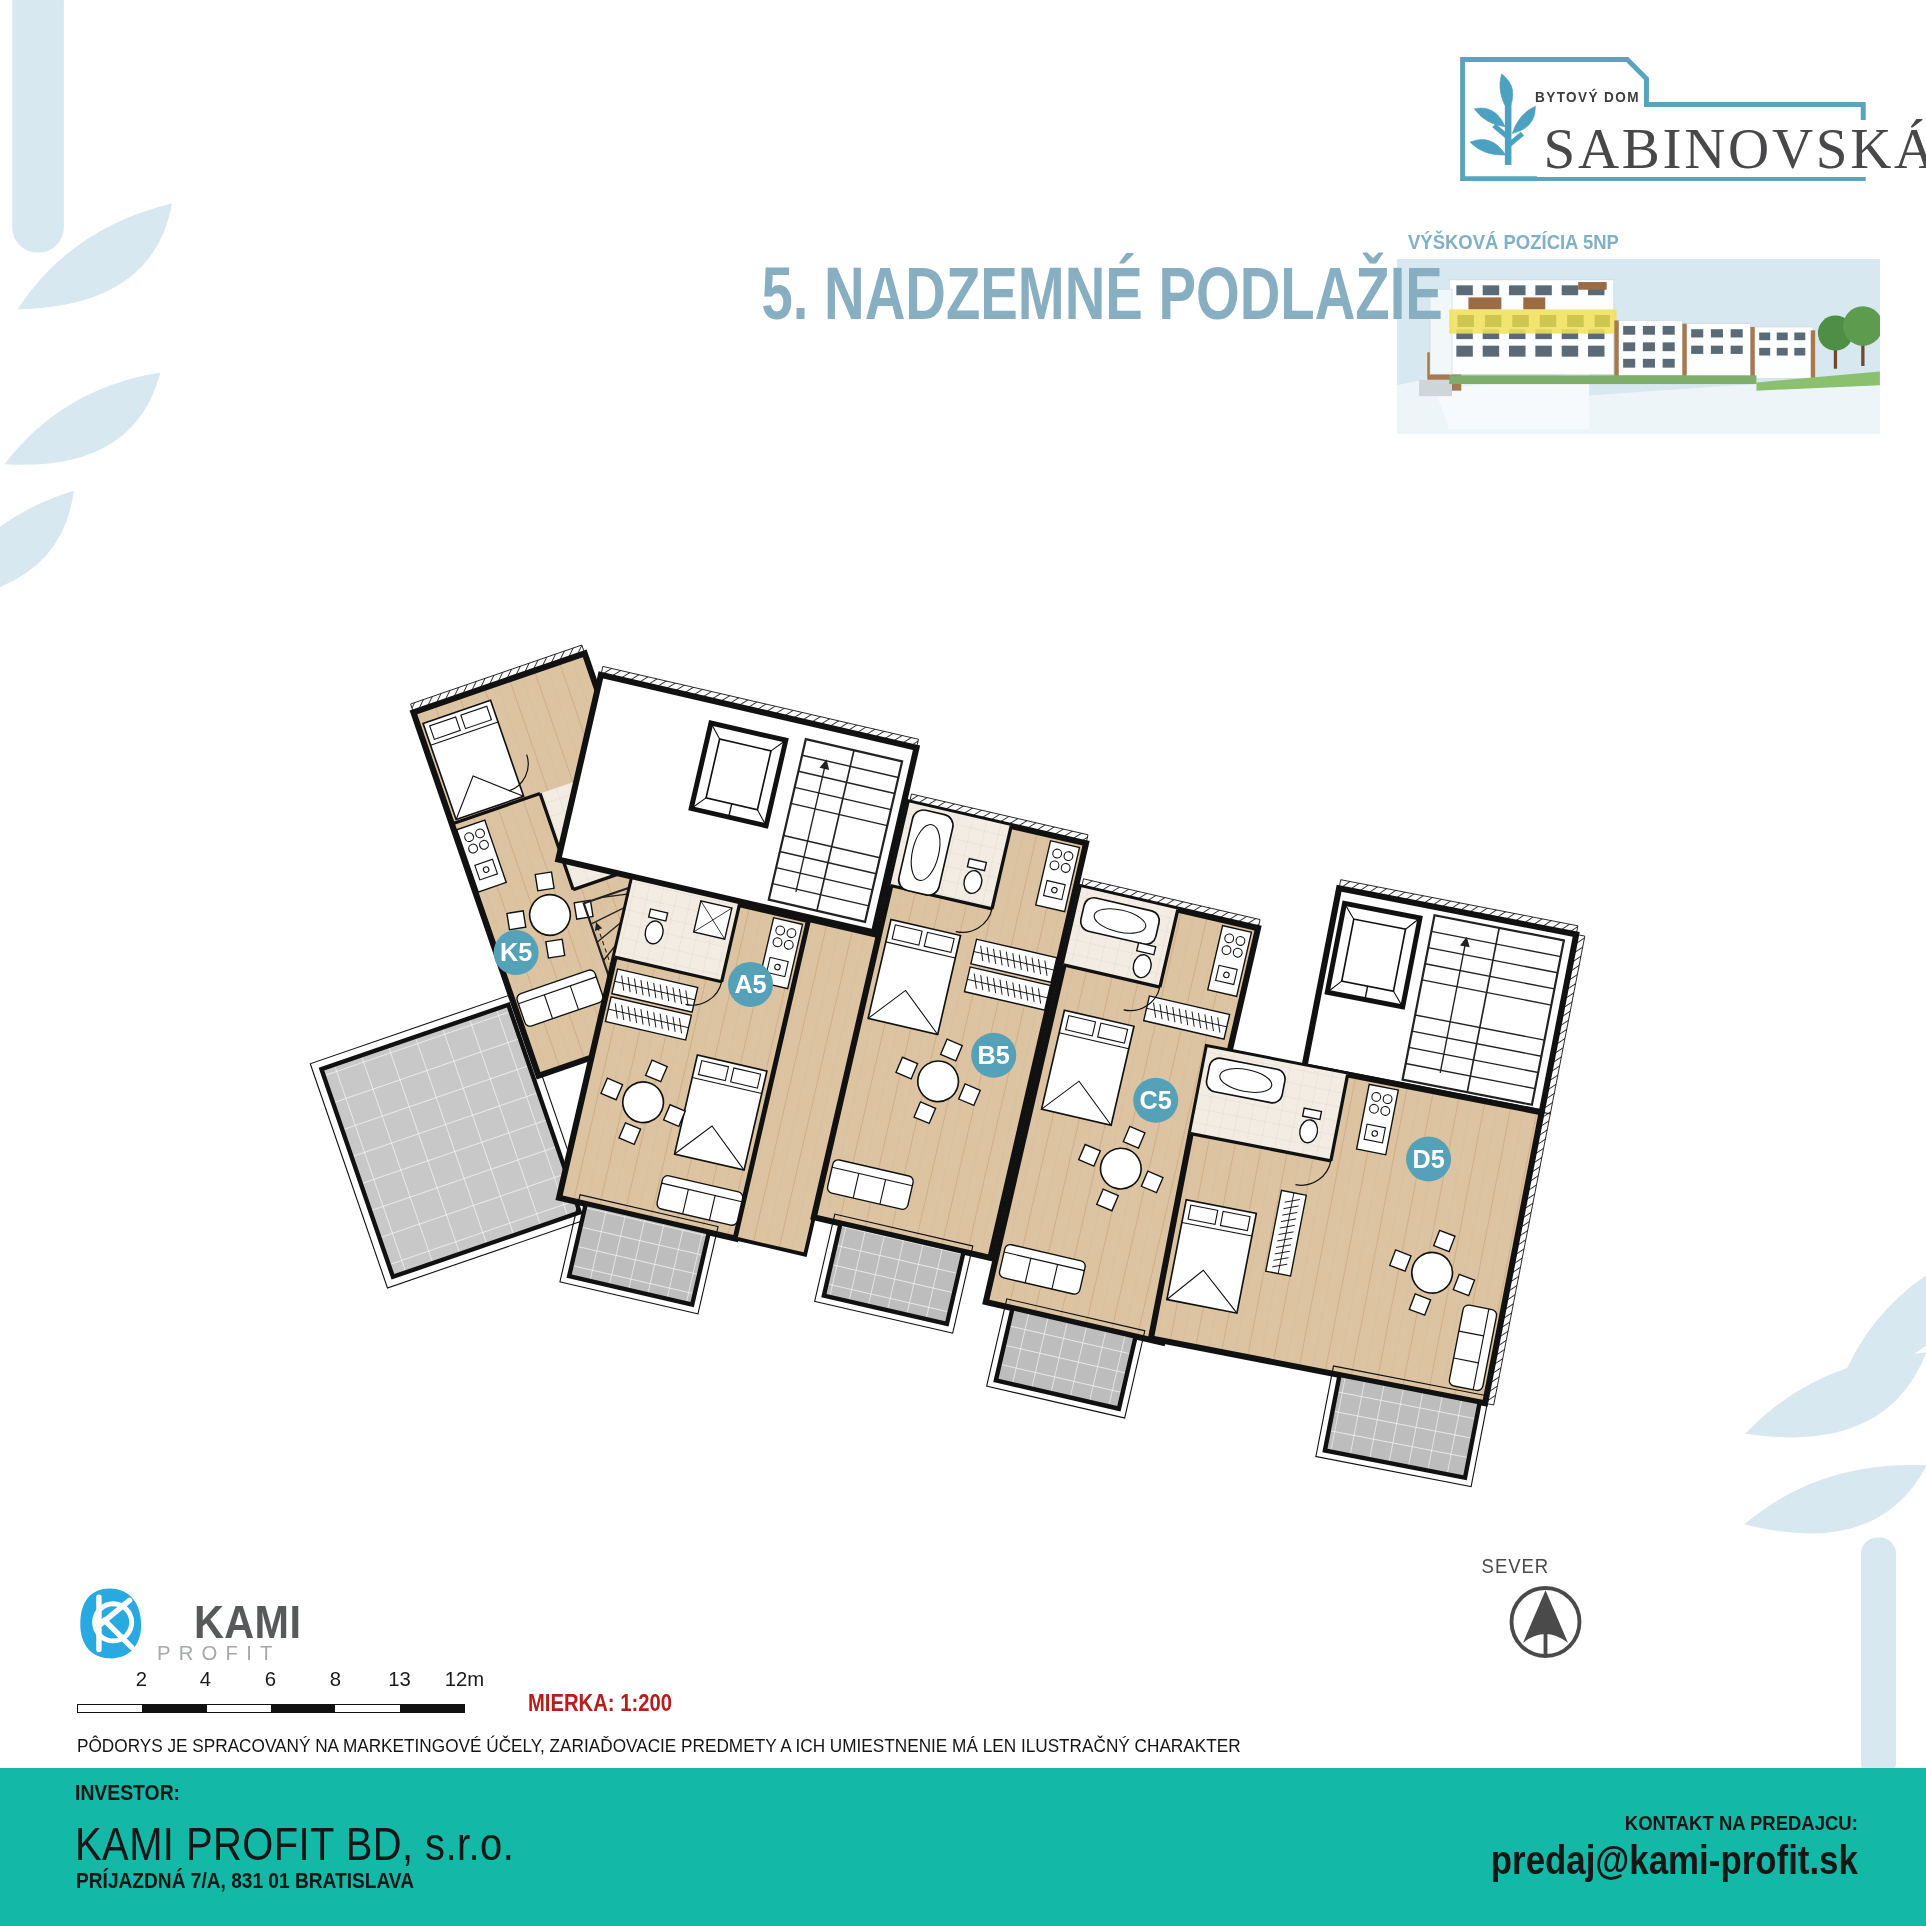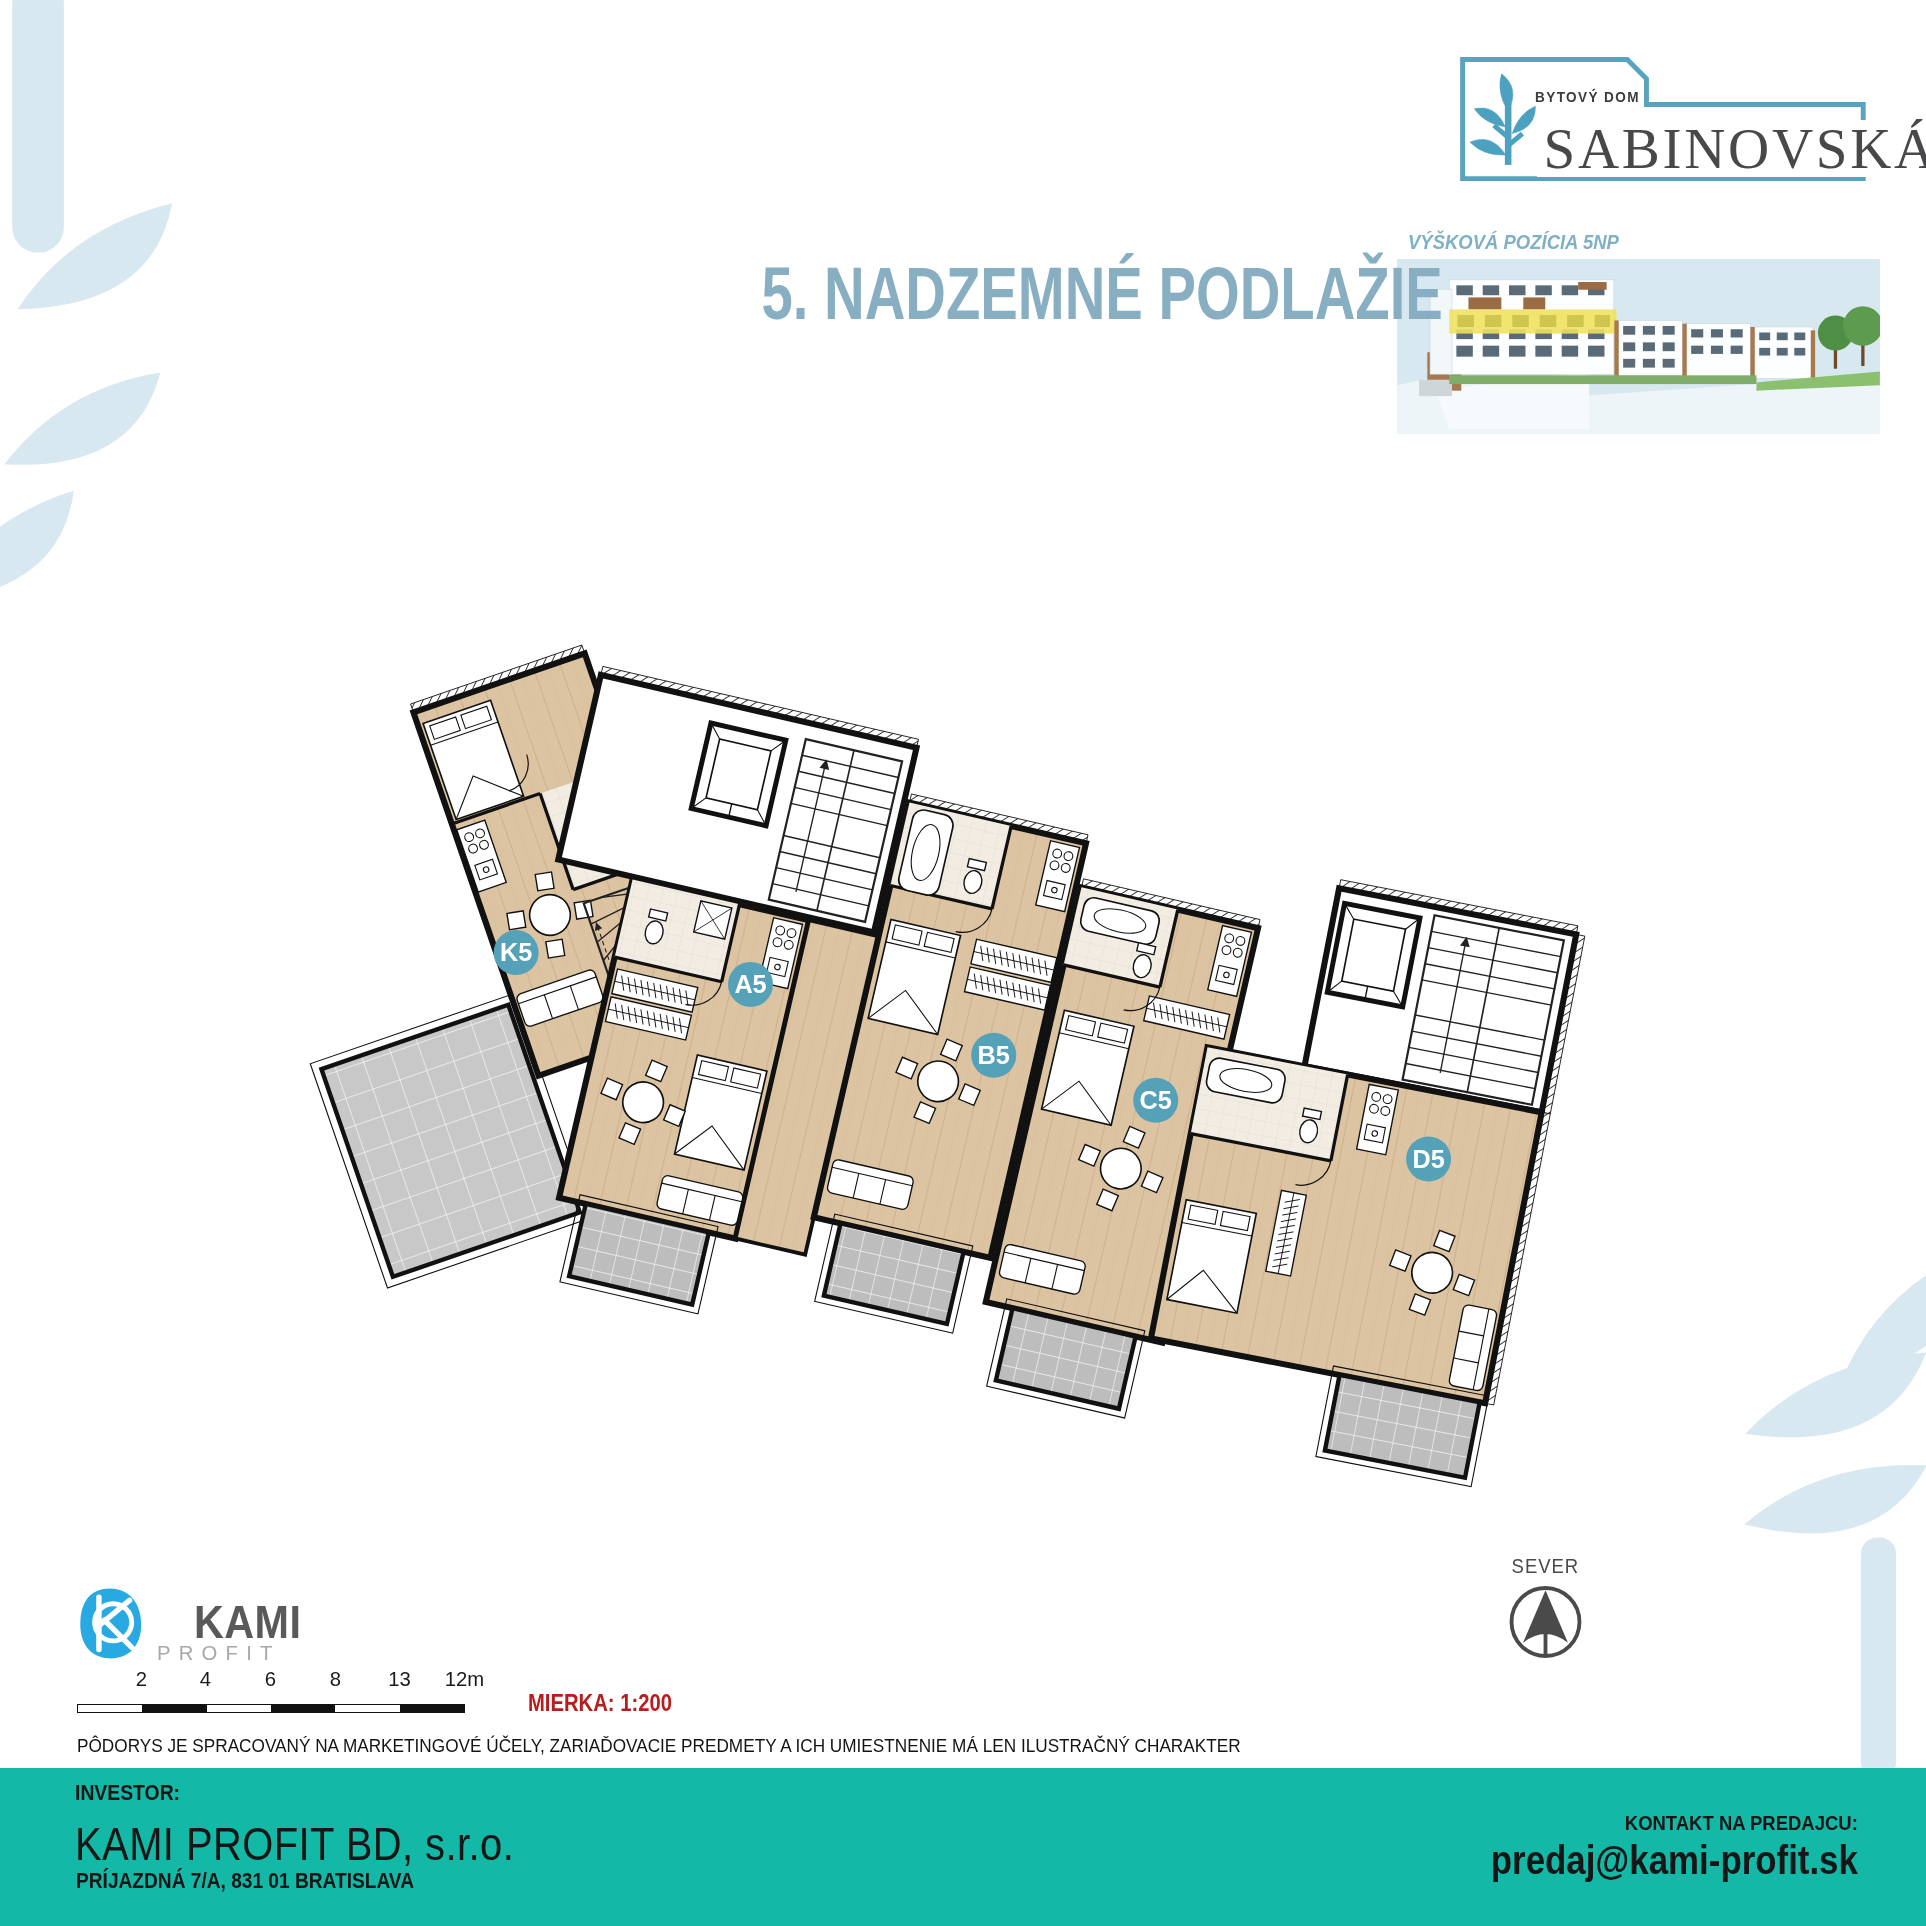--- a/index.html
+++ b/index.html
@@ -7,29 +7,29 @@
         font-family:"Liberation Sans",sans-serif;}
   .abs{position:absolute;}
   .cond{display:inline-block;transform:scaleX(.88);transform-origin:0 50%;white-space:nowrap;}
   .condC{display:inline-block;transform:scaleX(.75);transform-origin:50% 50%;white-space:nowrap;}
   .condR{display:inline-block;transform:scaleX(.88);transform-origin:100% 50%;white-space:nowrap;}
 
   
   #brand-top{left:1535px;top:88px;font-size:15.4px;font-weight:700;letter-spacing:1.6px;color:#3c3c3e;}
   #brand-name{left:1537px;top:120px;font-size:57px;font-family:"Liberation Serif",serif;
               color:#48484a;letter-spacing:2.7px;background:#fff;padding:0 6.6px;line-height:1.0;}
-  #elev-label{left:1408px;top:230px;font-size:21px;font-weight:700;color:#7fb0c6;font-style:italic;}
+  #elev-label{left:1408px;top:230px;font-size:21px;font-weight:700;color:#7fb0c6;}
   #render-box{left:1397px;top:259px;width:483px;height:175px;background:#d8e8f0;}
 
   
   #main-title{left:648px;top:254px;width:730px;text-align:center;font-size:75px;line-height:1.05;
               font-weight:900;color:#88aec2;}
 
   
-  #north{left:1477px;top:1554px;width:137px;text-align:center;}
+  #north{left:1477px;top:1554px;width:137px;text-align:left;}
   #north-label{font-size:21px;color:#4a4a4a;letter-spacing:1.1px;}
 
   
   #vendor{left:76px;top:1586px;width:307px;height:88px;}
   #vendor-name{position:absolute;left:78px;top:7.7px;font-size:47px;font-weight:900;color:#58595b;letter-spacing:0.5px;margin-left:40px;}
   #vendor-sub{position:absolute;left:81px;top:56px;font-size:20.3px;font-weight:400;color:#a6a8ab;letter-spacing:8.2px;}
 
   
   #scalebar{left:77px;top:1668px;width:494px;height:49px;}
   .tick{position:absolute;top:0;width:49px;text-align:center;font-size:20.3px;color:#1a1a1a;}

